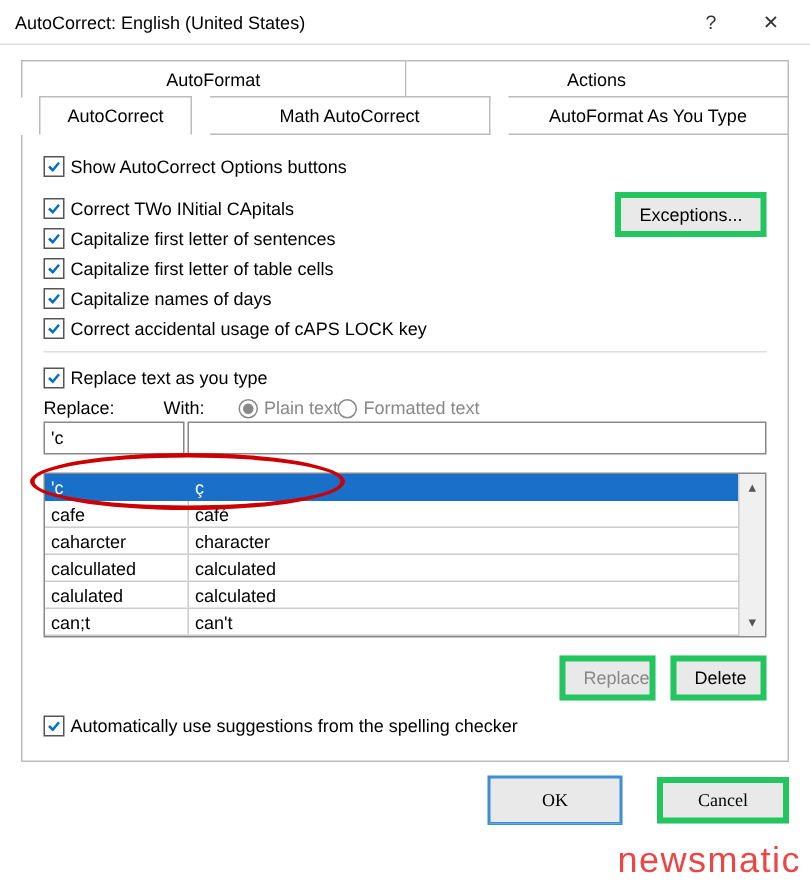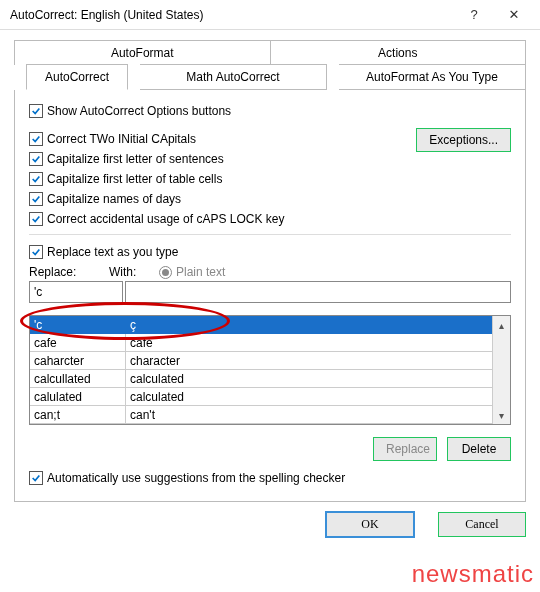--- a/index.html
+++ b/index.html
@@ -89,21 +89,21 @@
     border: 1px solid #555;
     display: inline-flex;
     align-items: center;
     justify-content: center;
     flex-shrink: 0;
     cursor: pointer;
   }
   .chk svg { width: 10px; height: 10px; }
   .chk svg path { stroke: #006fc9; stroke-width: 2; fill: none; }
   .btn {
-    border: 1px solid #22c55e;
+    border: 4px solid #22c55e;
     background: #e9e9e9;
     padding: 4px 12px;
     font-size: 12px;
     cursor: pointer;
     font-family: inherit;
   }
   .exceptions-btn {
     position: absolute;
     right: 14px;
     top: 38px;
@@ -304,20 +304,21 @@
           </svg>
         </span>
       <span>Replace text as you type</span>
     </div>
 
     <div class="rw-row">
       <span class="lbl">Replace:</span>
       <span class="lbl" style="width:40px">With:</span>
       <div class="radio-g">
         <span><span class="radio sel"></span><span>Plain text</span></span>
+        <span><span class="radio"></span><span>Formatted text</span></span>
       </div>
     </div>
     <div class="input-row">
       <input class="rep" value="'c" style="">
       <input class="wit" value="" style="">
     </div>
 
     <div class="table-wrap">
       <div class="table-body">
         <div class="circle-annot"></div>

